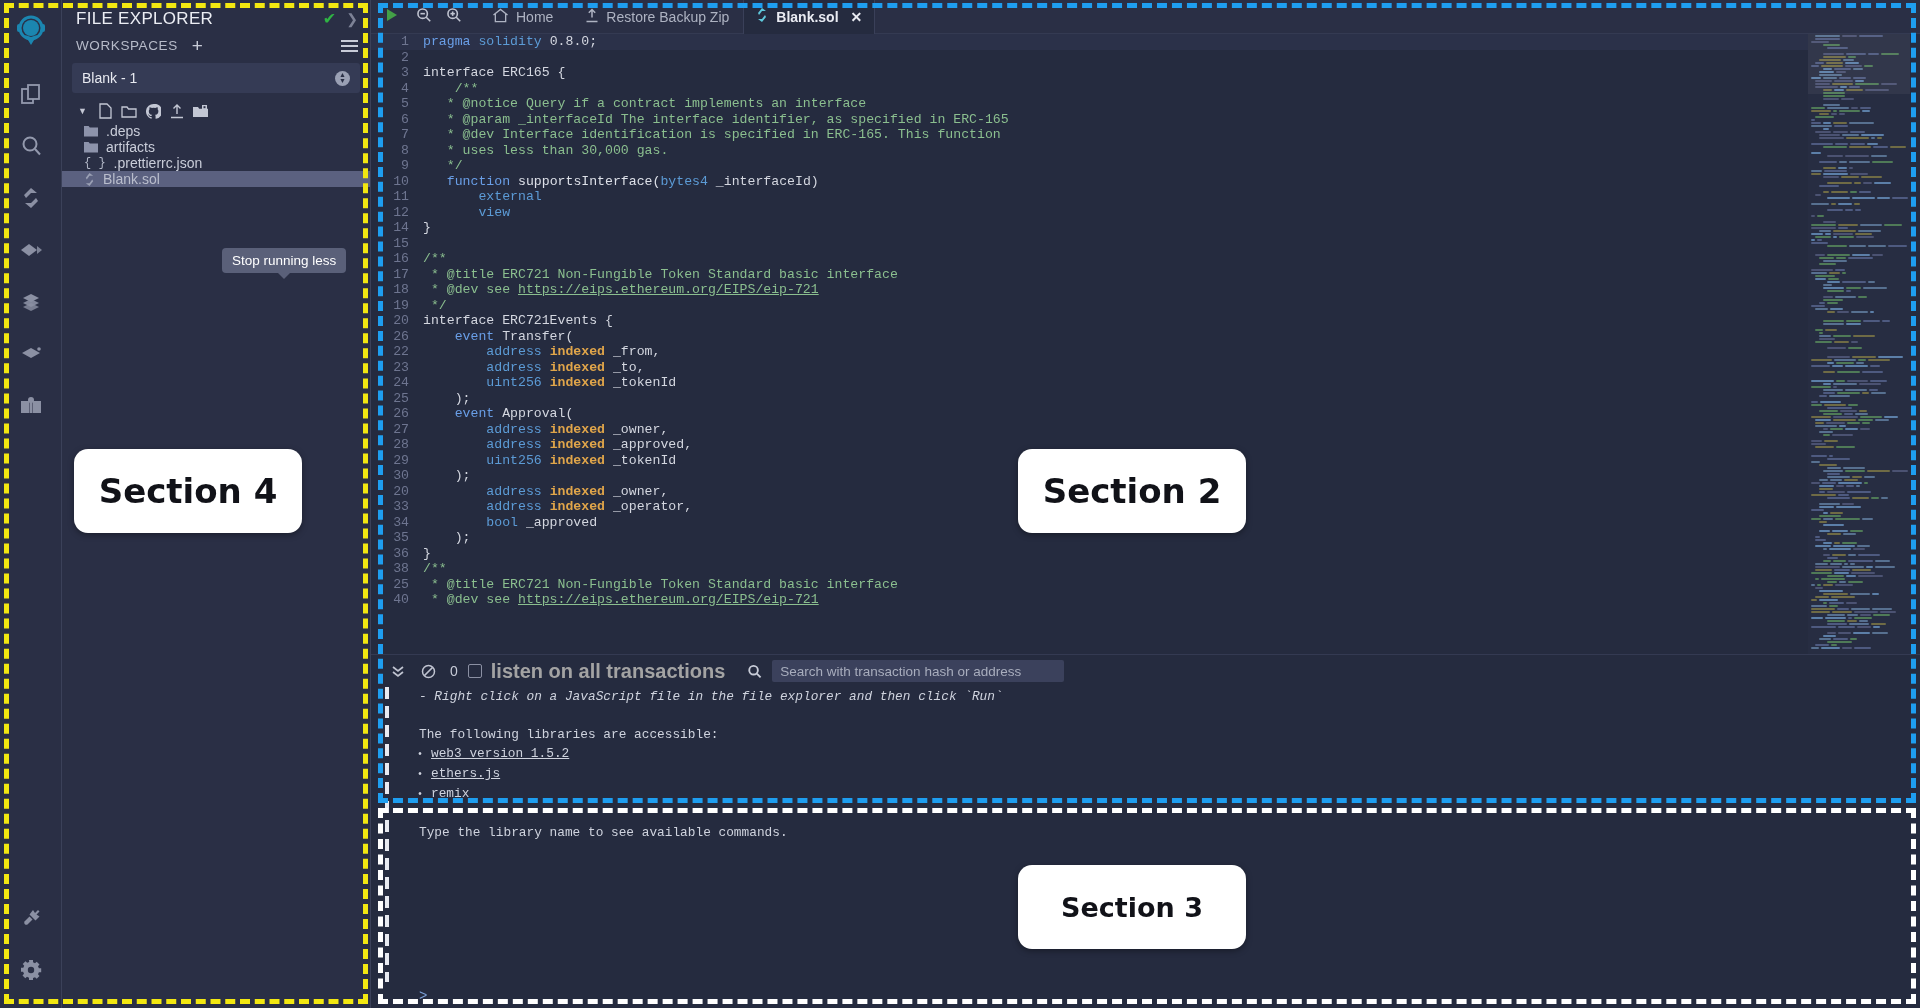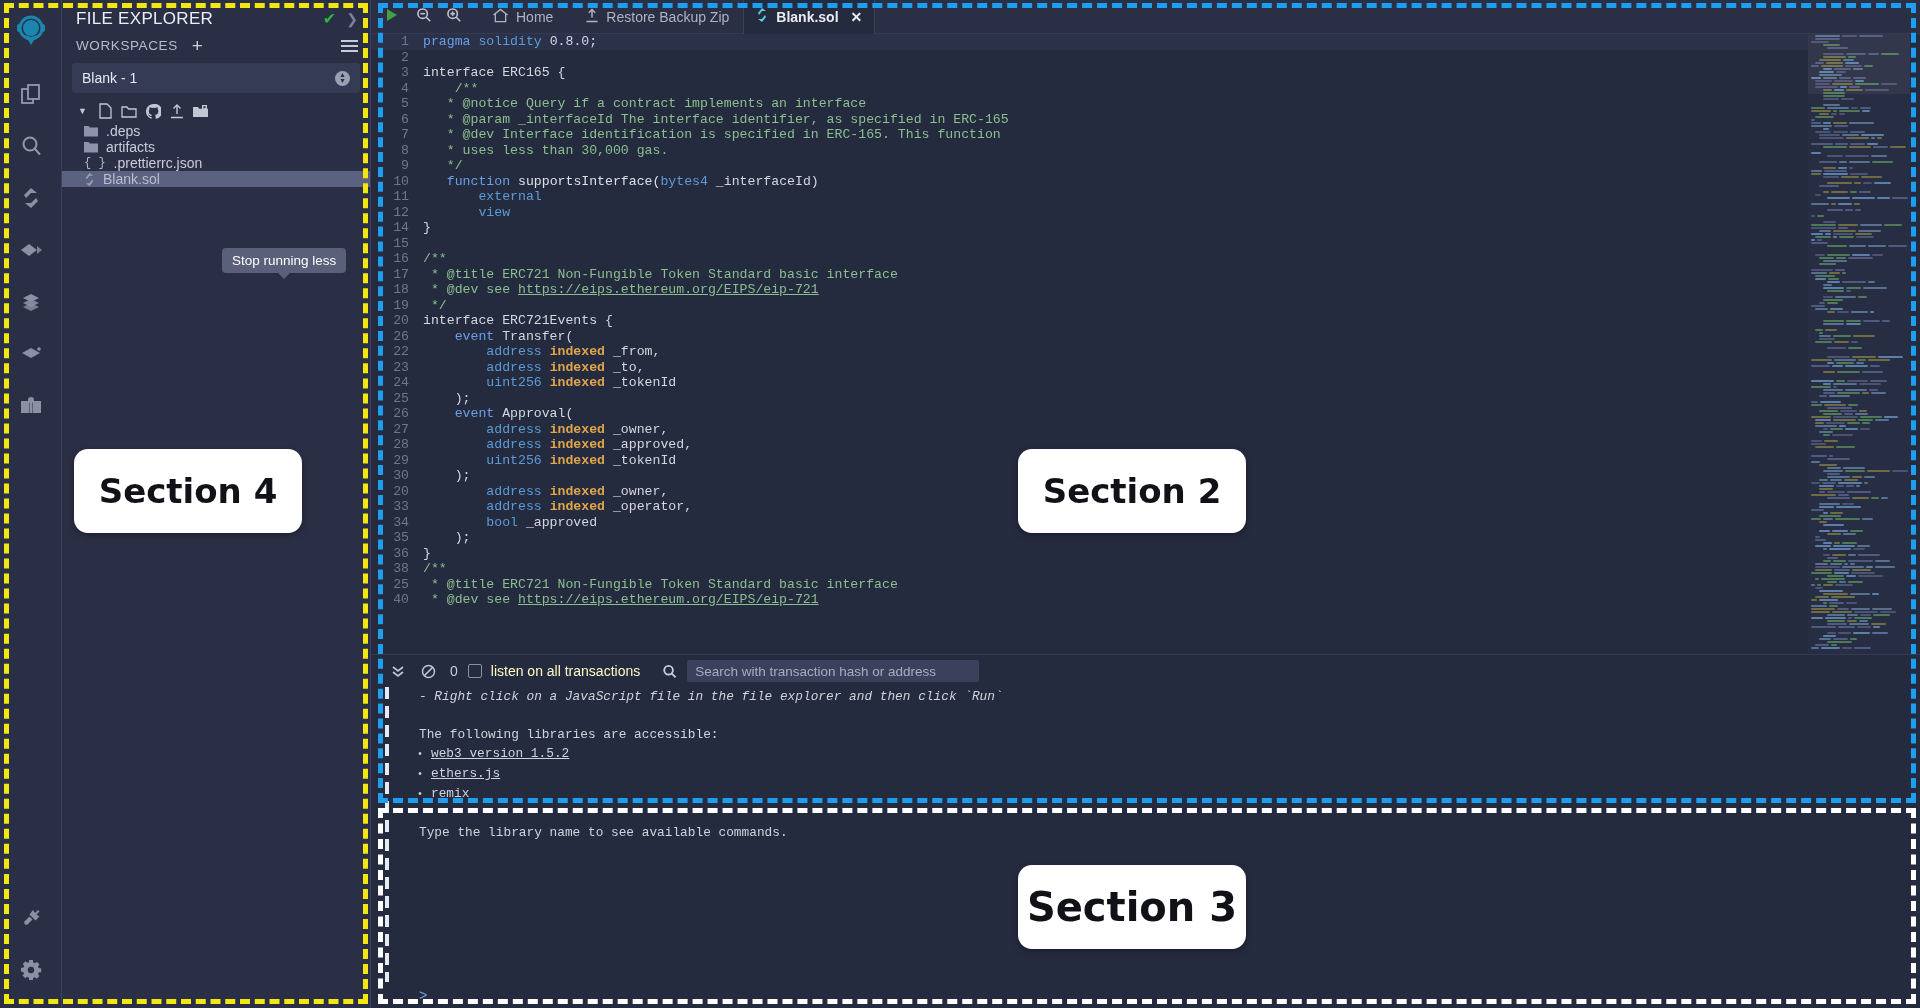--- a/index.html
+++ b/index.html
@@ -124,21 +124,21 @@
 
   
   #terminal {
     position:absolute; left:0; bottom:0; right:0; height:354px; background:#252b3f;
     border-top:1px solid #343a52;
   }
   .term-bar { display:flex; align-items:center; gap:0; height:28px; padding: 4px 6px 0 12px; }
   .tm-ic { color:#c0c4d1; padding:0 8px; display:flex; align-items:center; cursor:pointer; }
   .tm-count { color:#c8ccd8; font-size:14px; padding:0 10px 0 6px; font-family:"Liberation Sans",sans-serif; }
   .tm-check { width:14px; height:14px; border:1px solid #8b90a3; border-radius:2px; background:#252b3f; margin-right:9px; cursor:pointer; }
-  .tm-check-label { color:#fef9c3; font-size:14px; margin-right:22px; }
+  .tm-check-label { color:#a3a3a3; font-size:20px; margin-right:22px;font-weight:bold; }
   .tm-search-ic { color:#c8ccd8; padding-right:10px; display:flex; }
   .tm-search {
     width: 292px; height:22px; background:#3b415c; border:none; border-radius:2px;
     color:#a8adbd; font-size:13.5px; padding: 0 8px; font-family:"Liberation Sans",sans-serif;
   }
   .tm-search::placeholder { color:#a8adbd; }
   .term-body { position:absolute; left:0; top:32px; right:0; bottom:26px; overflow:hidden;
     font-family:"Liberation Mono", monospace; font-size:12.8px; color:#cfd3de; padding-left:14px; }
   .term-txt { padding-left:34px; line-height:19px; }
   .term-italic { font-style:italic; }
@@ -156,21 +156,21 @@
   #sec3-border { left:378px; top:808px; width:1538px; height:196px; border:5px dashed #ffffff; }
 
   .sec-label {
     position:absolute; background:#ffffff; border-radius:14px;
     display:flex; align-items:center; justify-content:center;
     color:#111218; font-weight:bold; font-family:"DejaVu Sans", sans-serif;
     box-shadow: 0 2px 6px rgba(0,0,0,.35);
   }
   #sec1-label { left:74px;  top:449px; width:228px; height:84px; font-size:34px; }
   #sec2-label { left:1018px; top:449px; width:228px; height:84px; font-size:34px; }
-  #sec3-label { left:1018px; top:865px; width:228px; height:84px; font-size:40px; }
+  #sec3-label { left:1018px; top:865px; width:228px; height:84px; font-size:27px; }
 </style>
 </head>
 <body>
 
 <div id="root">
 
   <div id="iconbar">
     <div class="logo-wrap">
       <svg width="40" height="40" viewBox="0 0 40 40">
         <circle cx="20" cy="17" r="11" fill="none" stroke="#1b86b0" stroke-width="3"></circle>

